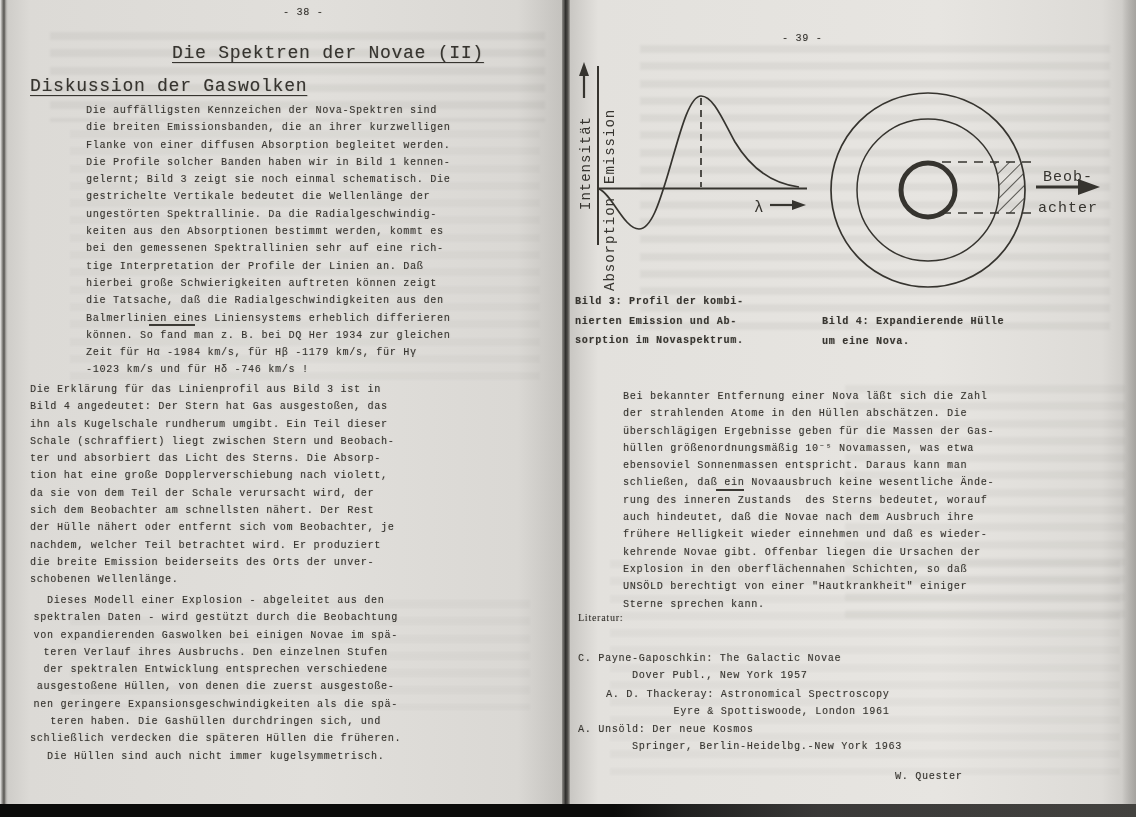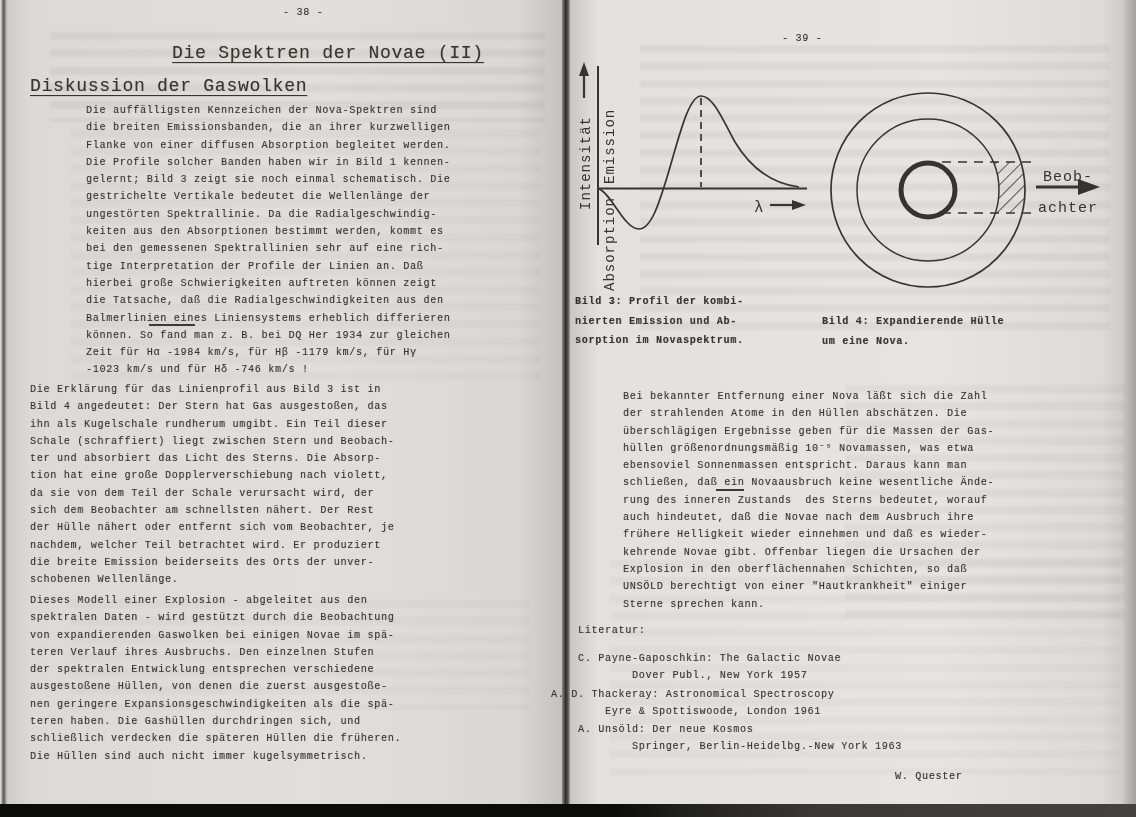--- a/index.html
+++ b/index.html
@@ -103,21 +103,21 @@
 Schale (schraffiert) liegt zwischen Stern und Beobach-
 ter und absorbiert das Licht des Sterns. Die Absorp-
 tion hat eine große Dopplerverschiebung nach violett,
 da sie von dem Teil der Schale verursacht wird, der
 sich dem Beobachter am schnellsten nähert. Der Rest
 der Hülle nähert oder entfernt sich vom Beobachter, je
 nachdem, welcher Teil betrachtet wird. Er produziert
 die breite Emission beiderseits des Orts der unver-
 schobenen Wellenlänge.</div>
 
-  <div class="type" style="left:30px;top:592px;">Dieses Modell einer Explosion - abgeleitet aus den
+  <div class="type" style="left:30px;top:592px;text-align:center;">Dieses Modell einer Explosion - abgeleitet aus den
 spektralen Daten - wird gestützt durch die Beobachtung
 von expandierenden Gaswolken bei einigen Novae im spä-
 teren Verlauf ihres Ausbruchs. Den einzelnen Stufen
 der spektralen Entwicklung entsprechen verschiedene
 ausgestoßene Hüllen, von denen die zuerst ausgestoße-
 nen geringere Expansionsgeschwindigkeiten als die spä-
 teren haben. Die Gashüllen durchdringen sich, und
 schließlich verdecken die späteren Hüllen die früheren.
 Die Hüllen sind auch nicht immer kugelsymmetrisch.</div>
 
@@ -181,25 +181,25 @@
 schließen, daß ein Novaausbruch keine wesentliche Ände-
 rung des inneren Zustands  des Sterns bedeutet, worauf
 auch hindeutet, daß die Novae nach dem Ausbruch ihre
 frühere Helligkeit wieder einnehmen und daß es wieder-
 kehrende Novae gibt. Offenbar liegen die Ursachen der
 Explosion in den oberflächennahen Schichten, so daß
 UNSÖLD berechtigt von einer "Hautkrankheit" einiger
 Sterne sprechen kann.</div>
   <div class="w-underline" style="left:716px;top:489px;width:28px;"></div>
 
-  <div class="type" style="left:578px;top:622px;">Literatur:</div>
+  <div class="type" style="left:578px;top:609px;font-family:Liberation Serif, serif;">Literatur:</div>
 
   <div class="type" style="left:578px;top:650px;">C. Payne-Gaposchkin: The Galactic Novae
         Dover Publ., New York 1957</div>
-  <div class="type" style="left:551px;top:686px;">A. D. Thackeray: Astronomical Spectroscopy
+  <div class="type" style="left:606px;top:686px;text-align:right;">A. D. Thackeray: Astronomical Spectroscopy
         Eyre &amp; Spottiswoode, London 1961</div>
   <div class="type" style="left:578px;top:721px;">A. Unsöld: Der neue Kosmos
         Springer, Berlin-Heidelbg.-New York 1963</div>
 
   <div class="type" style="left:895px;top:768px;">W. Quester</div>
 
   <div class="bottom-bar"></div>
 </div>
 
 </body></html>

